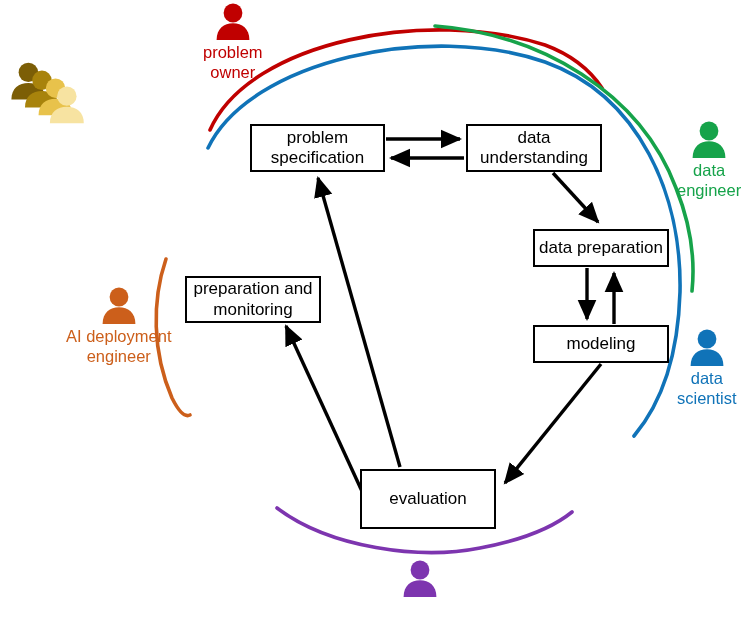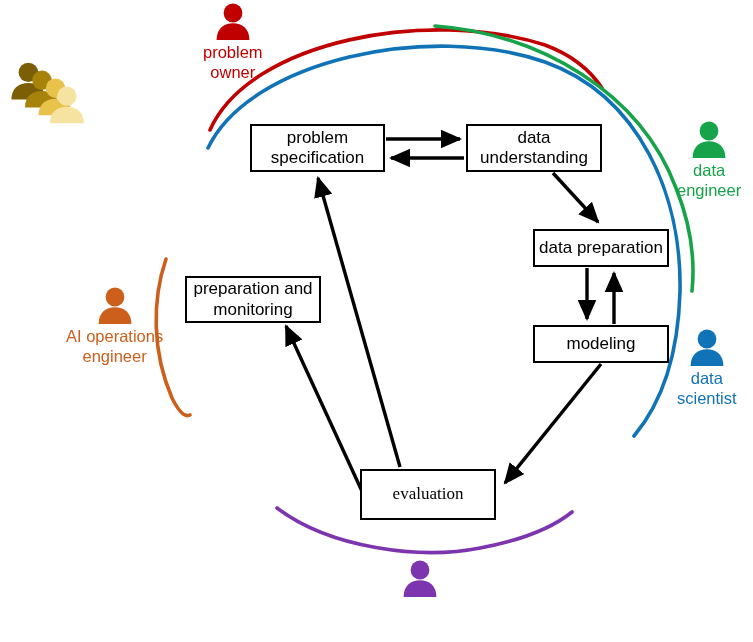--- a/index.html
+++ b/index.html
@@ -102,21 +102,21 @@
       <div class="node" style="left: 533px; top: 229px; width: 136px; height: 38px;">
         <span style="white-space: pre-line;">data preparation</span>
       </div>
       <div class="node" style="left: 533px; top: 325px; width: 136px; height: 38px; align-items: center;">
         <span style="white-space: pre-line;">modeling</span>
       </div>
       <div class="node" style="left: 185px; top: 276px; width: 136px; height: 47px;">
         <span style="white-space: pre-line;">preparation and
 monitoring</span>
       </div>
-      <div class="node" style="left: 360px; top: 469px; width: 136px; height: 51px; font-family: Liberation Serif, serif;">
+      <div class="node" style="left: 360px; top: 469px; width: 136px; height: 60px;">
         <span style="white-space: pre-line;">evaluation</span>
       </div>
     </div>
   <div id="roles">
       <div class="role" style="left: 8px; top: 62px;">
         <span>
           <svg class="role-icon" width="86" height="66" viewBox="0 0 76 58">
             <g transform="translate(0,0)">
               <circle cx="18" cy="9" r="8.6" fill="#7C5E06"></circle>
               <path d="M3 33 C3 23 9.6 18.4 18 18.4 C26.4 18.4 33 23 33 33 Z" fill="#7C5E06"></path>
@@ -166,21 +166,21 @@
         <div class="role-label" style="color: rgb(16, 115, 184);">data
 scientist</div>
       </div>
       <div class="role" style="left: 66px; top: 287px;">
         <span>
           <svg class="role-icon" width="40" height="38" viewBox="0 0 40 38">
             <circle cx="20" cy="10" r="9.4" fill="#CC5F1B"></circle>
             <path d="M3.6 37 C3.6 25.6 11 20.2 20 20.2 C29 20.2 36.4 25.6 36.4 37 Z" fill="#CC5F1B"></path>
           </svg>
         </span>
-        <div class="role-label" style="color: rgb(204, 95, 27);">AI operations
+        <div class="role-label" style="color: rgb(204, 95, 27);">AI deployment
 engineer</div>
       </div>
       <div class="role" style="left: 400px; top: 560px;">
         <span>
           <svg class="role-icon" width="40" height="38" viewBox="0 0 40 38">
             <circle cx="20" cy="10" r="9.4" fill="#7D35AF"></circle>
             <path d="M3.6 37 C3.6 25.6 11 20.2 20 20.2 C29 20.2 36.4 25.6 36.4 37 Z" fill="#7D35AF"></path>
           </svg>
         </span>
       </div>

